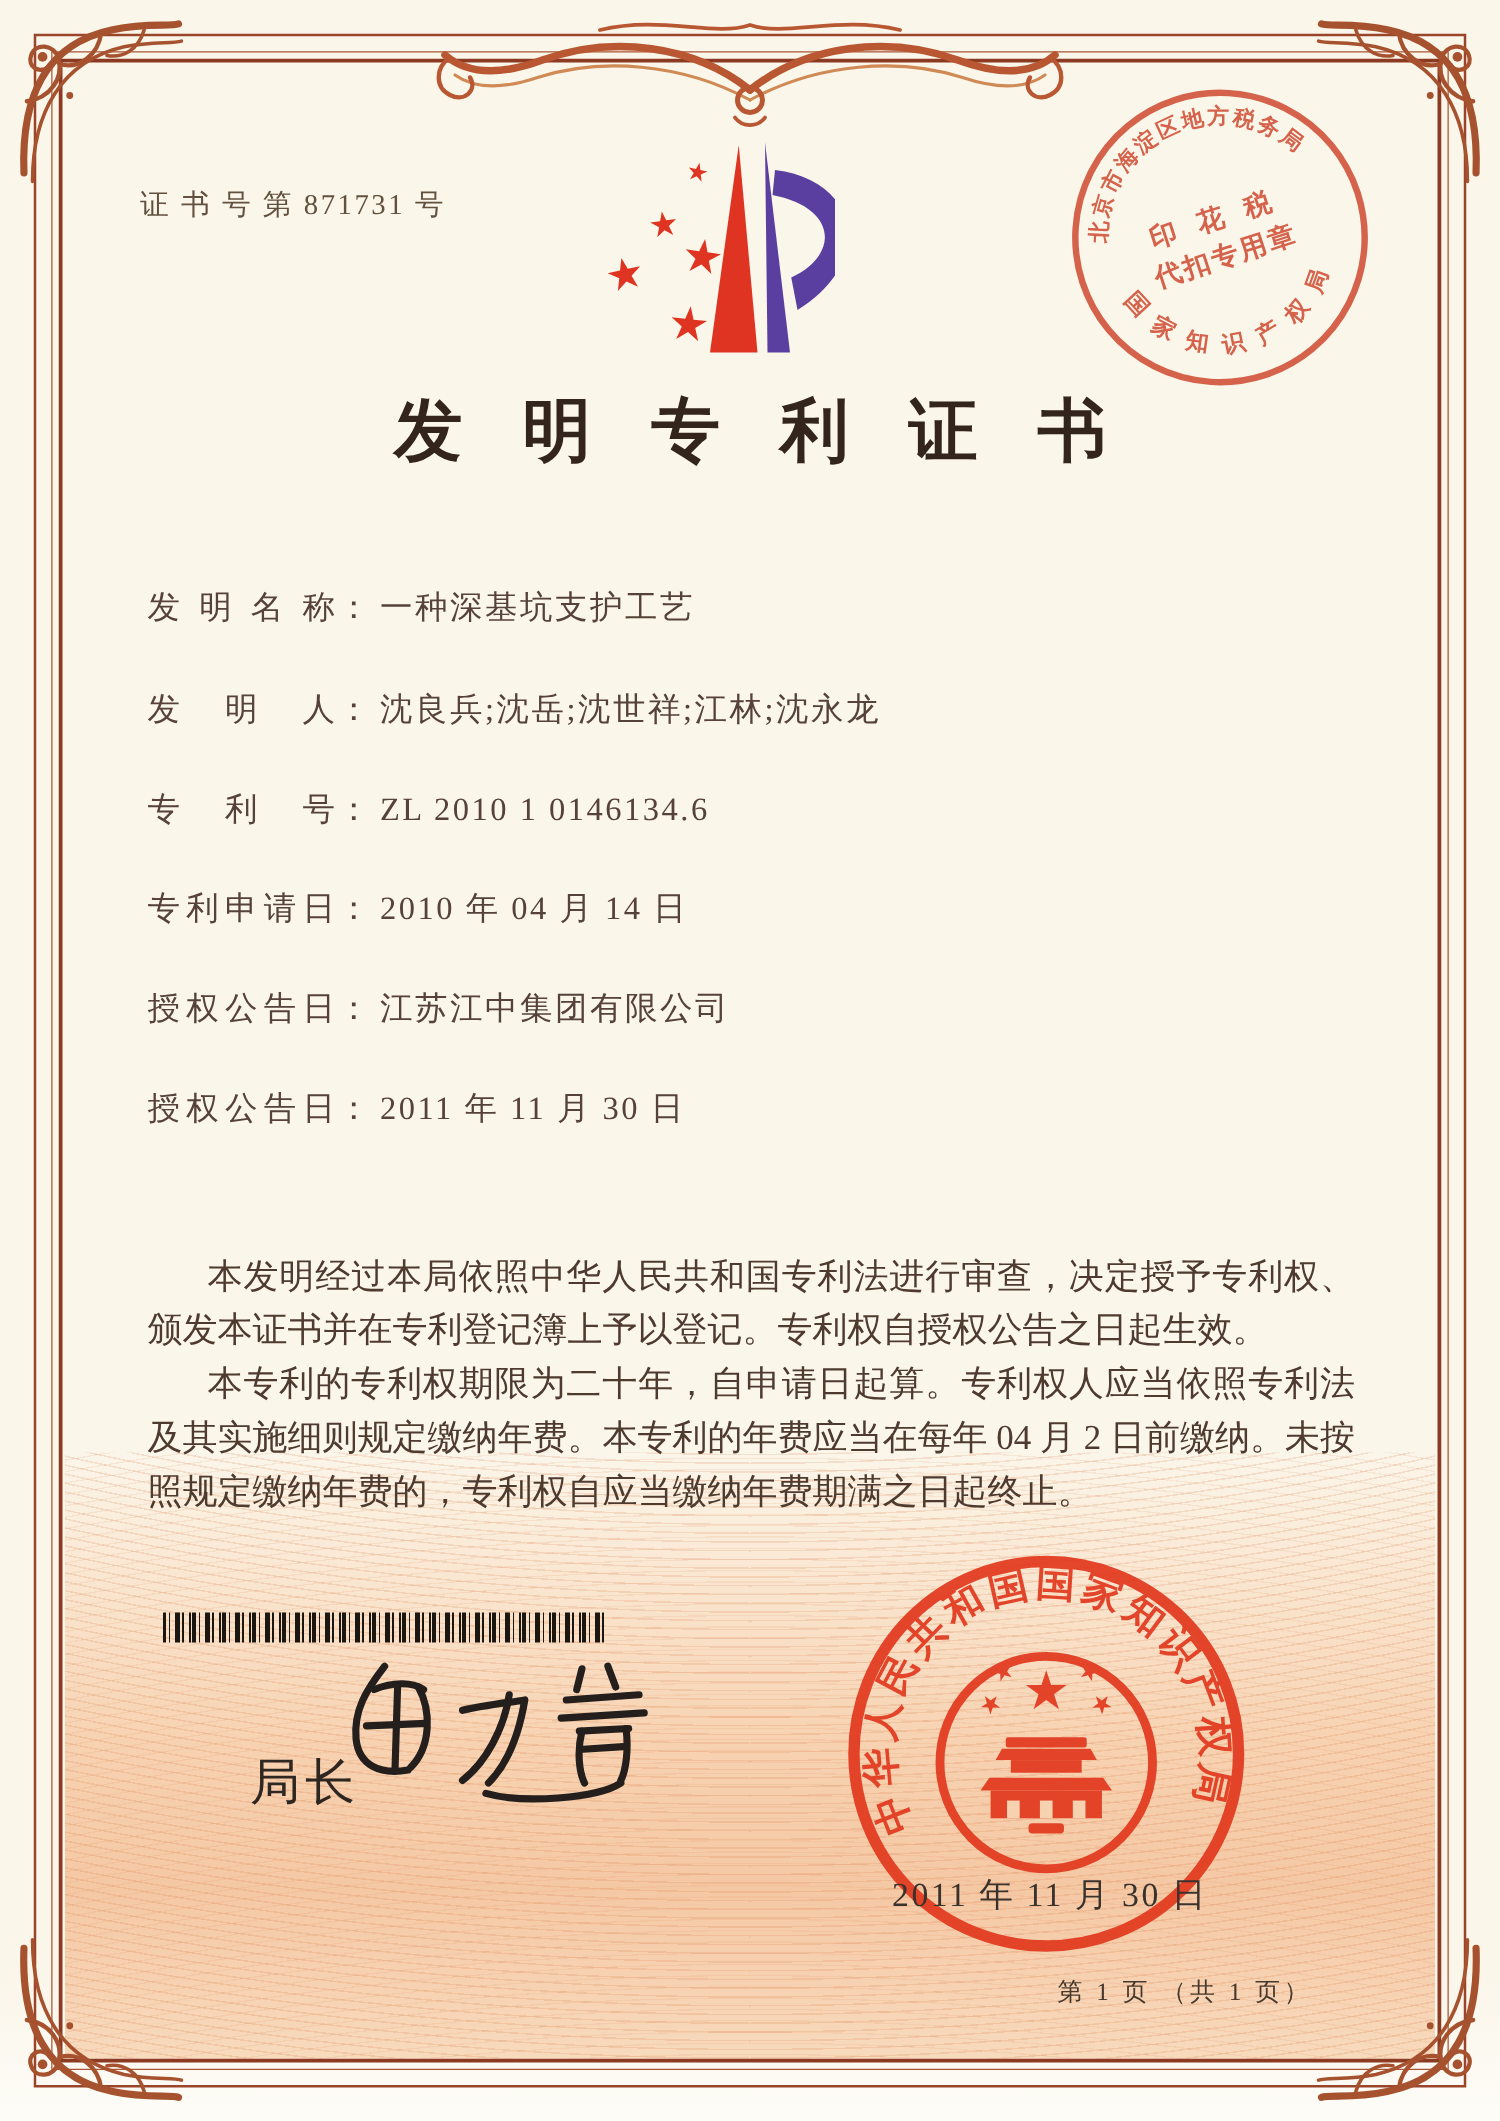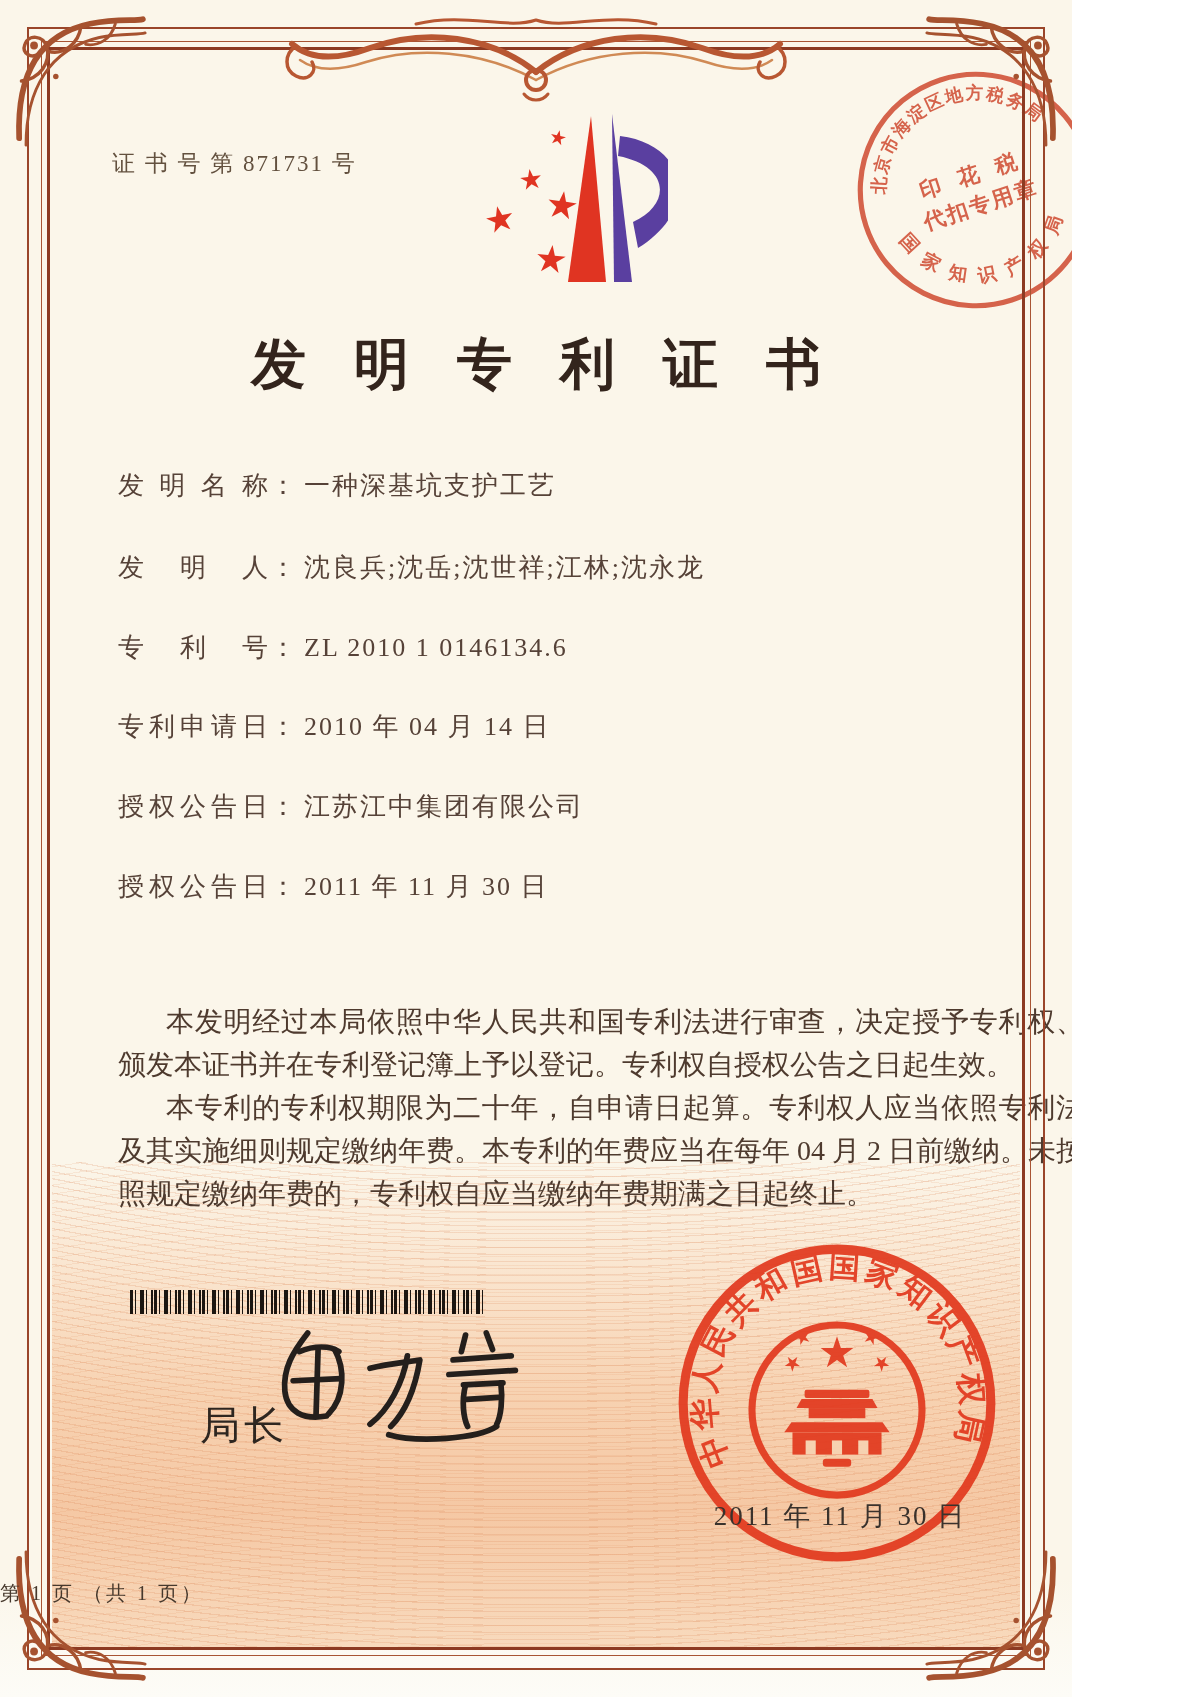--- a/index.html
+++ b/index.html
@@ -2,21 +2,21 @@
 <html><head>
 <meta charset="utf-8">
 <style>
   html,body{margin:0;padding:0;}
   body{
     width:1200px;height:1697px;
     font-family:"Liberation Serif","DejaVu Serif",serif;
     background:#ffffff;
   }
   .page{
-    position:relative;width:1072px;height:1697px;overflow:hidden;
+    position:relative;width:1200px;height:1697px;overflow:hidden;
     background:linear-gradient(180deg,#fbf6ea 0%,#fbf6ea 93%,#fdfcf7 100%);
   }
   
   .frame{position:absolute;pointer-events:none;z-index:5;}
   .frame-a{inset:27px;border:2px solid #9a452a;}
   .frame-b{inset:41px;border:1px solid #a85433;}
   .frame-c{inset:47px;border:3px solid #8c3a22;}
   .corner{position:absolute;width:142px;height:142px;z-index:6;}
   .corner.tl{left:10px;top:10px;}
   .corner.tr{right:10px;top:10px;transform:scaleX(-1);}
@@ -30,21 +30,21 @@
       repeating-radial-gradient(circle at 50% -2400px, rgba(213,115,64,.18) 0 1.2px, rgba(255,255,255,0) 1.2px 7px),
       repeating-radial-gradient(circle at 50% 3200px, rgba(226,142,92,.14) 0 1px, rgba(255,255,255,0) 1px 9px),
       linear-gradient(180deg, rgba(252,244,233,0) 0%, rgba(250,228,205,.75) 18%, #f7d2b1 48%, #f5c8a4 72%, #f8dabd 100%);
   }
   
   .cert-no{position:absolute;left:112px;top:148px;font-size:23px;color:#63513f;letter-spacing:2px;z-index:4;}
   .logo{position:absolute;left:438px;top:100px;z-index:3;}
   .tax-stamp{position:absolute;left:852px;top:66px;z-index:3;transform:rotate(-18deg);opacity:.85;}
   .title{
     position:absolute;left:0;right:0;top:308px;text-align:center;z-index:4;
-    font-size:55px;font-weight:bold;color:#33241c;letter-spacing:48px;padding-left:48px;margin-top:20px;
+    font-size:55px;font-weight:bold;color:#33241c;letter-spacing:48px;padding-left:48px;
   }
   
   .frow{position:absolute;left:118px;z-index:4;font-size:26px;color:#564238;white-space:nowrap;}
   .flabel{display:inline-block;width:150px;text-align:justify;text-align-last:justify;vertical-align:bottom;}
   .fcolon{margin:0 8px 0 2px;}
   .fvalue{letter-spacing:2px;}
   
   .bodytext{
     position:absolute;left:118px;width:966px;top:1000px;z-index:4;
     font-size:28px;line-height:43px;color:#4e3a2e;text-align:justify;
@@ -58,21 +58,21 @@
       #1c1611 5px 6px, transparent 6px 10px,
       #1c1611 10px 14px, transparent 14px 16px,
       #1c1611 16px 17px, transparent 17px 21px,
       #1c1611 21px 23px, transparent 23px 24px);
   }
   .director{position:absolute;left:200px;top:1398px;font-size:40px;color:#2e2620;z-index:4;letter-spacing:4px;}
   .signature{position:absolute;left:262px;top:1308px;z-index:4;}
   .seal{position:absolute;left:670px;top:1236px;z-index:3;opacity:.93;}
   .seal-date{position:absolute;left:690px;top:1498px;width:300px;text-align:center;z-index:6;
     font-size:27px;color:#3a322c;letter-spacing:2px;white-space:nowrap;}
-  .footer{position:absolute;left:0;width:1050px;top:1580px;text-align:left;z-index:6;
+  .footer{position:absolute;left:0;width:1050px;top:1580px;text-align:right;z-index:6;
     font-size:20px;color:#46382c;letter-spacing:3px;font-family:Liberation Serif, serif;}
 </style>
 </head>
 <body>
 
 <div class="page">
 
   <svg width="0" height="0" style="position:absolute">
     <defs>
       <path id="star5" d="M0,-1 L0.225,-0.31 L0.95,-0.31 L0.36,0.12 L0.59,0.81 L0,0.38 L-0.59,0.81 L-0.36,0.12 L-0.95,-0.31 L-0.225,-0.31 Z"></path>

